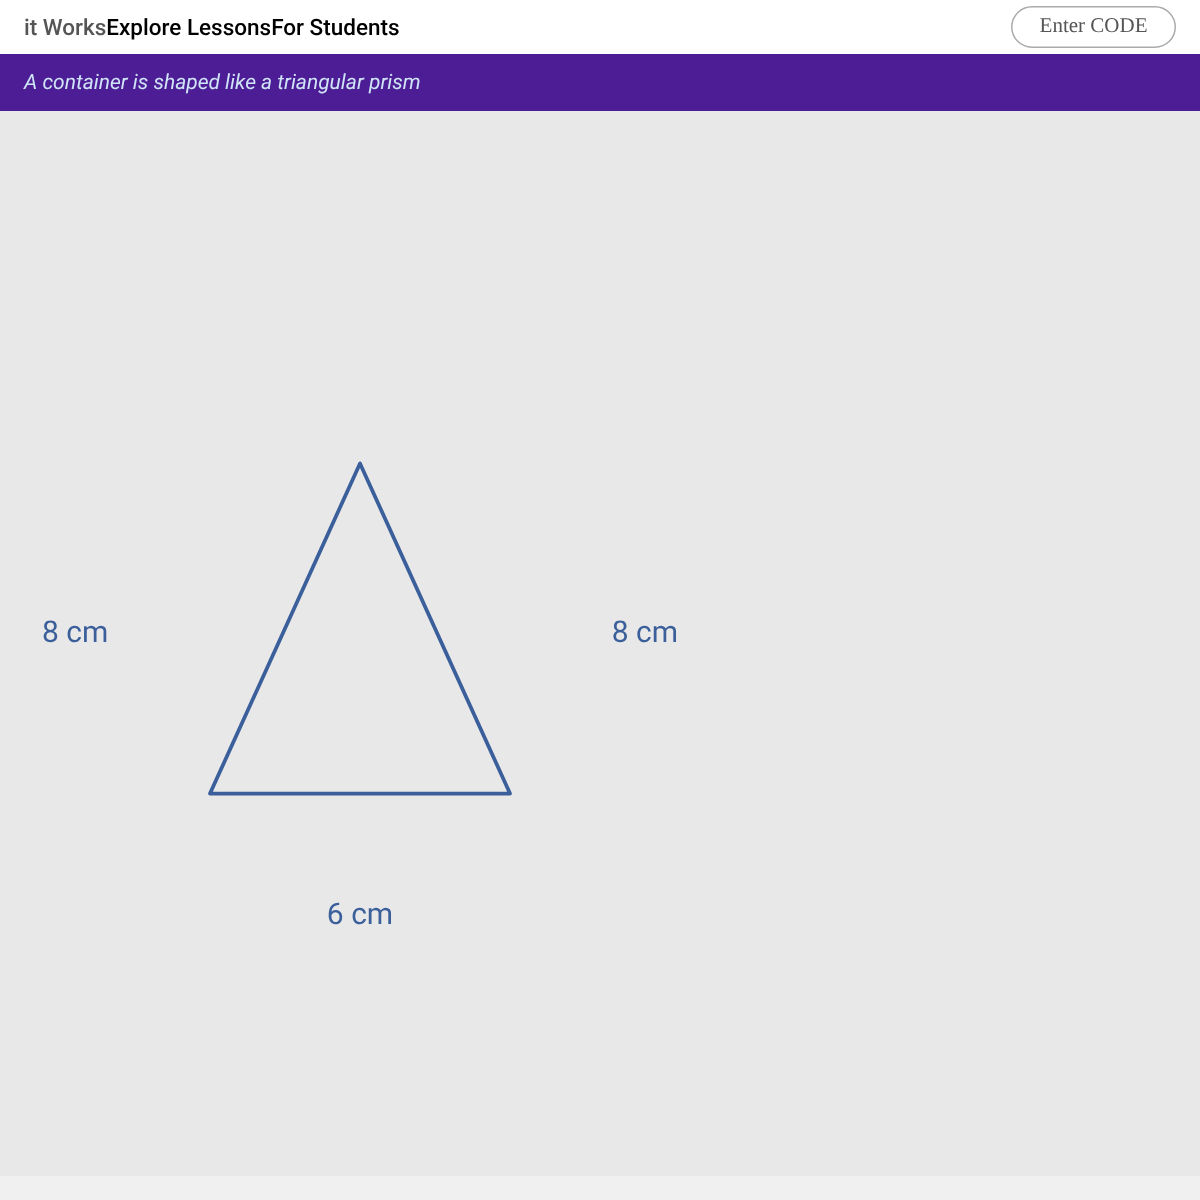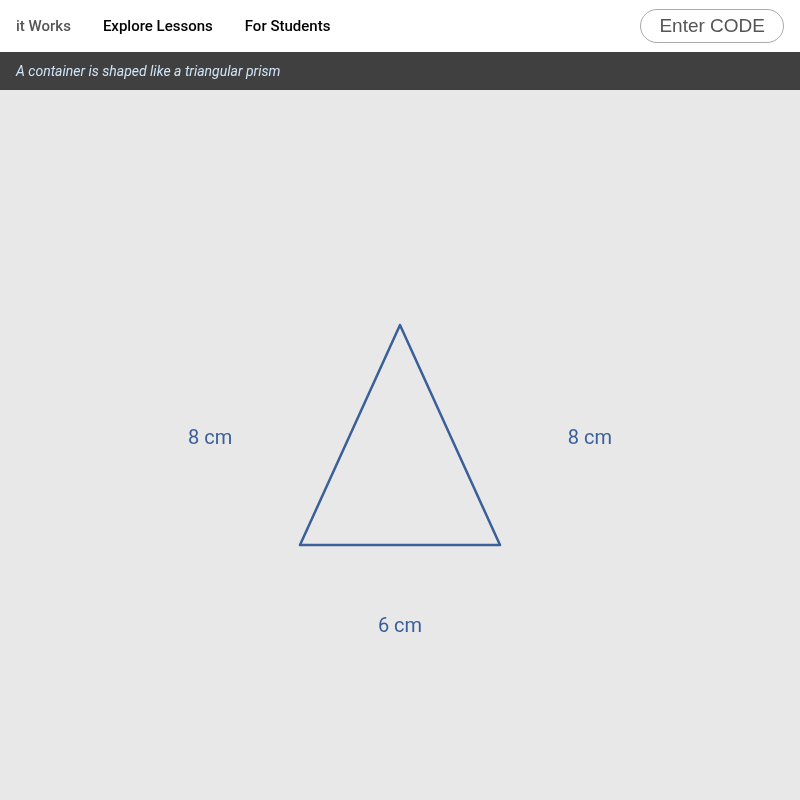--- a/index.html
+++ b/index.html
@@ -14,71 +14,71 @@
       font-family: -apple-system, BlinkMacSystemFont, 'Segoe UI', Roboto, sans-serif;
       background: #f0f0f0;
       overflow: hidden;
     }
 
     
     .navbar {
       display: flex;
       align-items: center;
       background: #ffffff;
-      height: 52px;
+      height: 36px;
       padding: 0 16px;
       box-shadow: 0 1px 3px rgba(0,0,0,0.1);
-      gap: 32px;
     }
 
     .nav-item {
       font-size: 15px;
       font-weight: 500;
       color: #000000;
       cursor: pointer;
       white-space: nowrap;
     }
 
     .nav-item:first-child {
       color: #555;
     }
 
     .enter-code-btn {
       margin-left: auto;
       border: 1.5px solid #aaa;
       border-radius: 20px;
       padding: 5px 18px;
-      font-size: 19px;
+      font-size: 14px;
       color: #555;
       background: #fff;
       cursor: pointer;
+      font-family: Liberation Serif, serif;
     }
 
     
     .content-header {
-      background: #404040;
+      background: #4c1d95;
       height: 38px;
       display: flex;
       align-items: center;
       padding: 0 16px;
     }
 
     .content-header-text {
       color: #d0e4f7;
       font-size: 14px;
       font-style: italic;
     }
 
     
     .main-content {
       background: #e8e8e8;
       width: 800px;
       height: calc(800px - 52px - 38px);
       display: flex;
-      justify-content: center;
+      justify-content: flex-start;
       align-items: center;
       position: relative;
     }
 
     
     .diagram-container {
       position: relative;
       width: 480px;
       height: 420px;
       display: flex;

